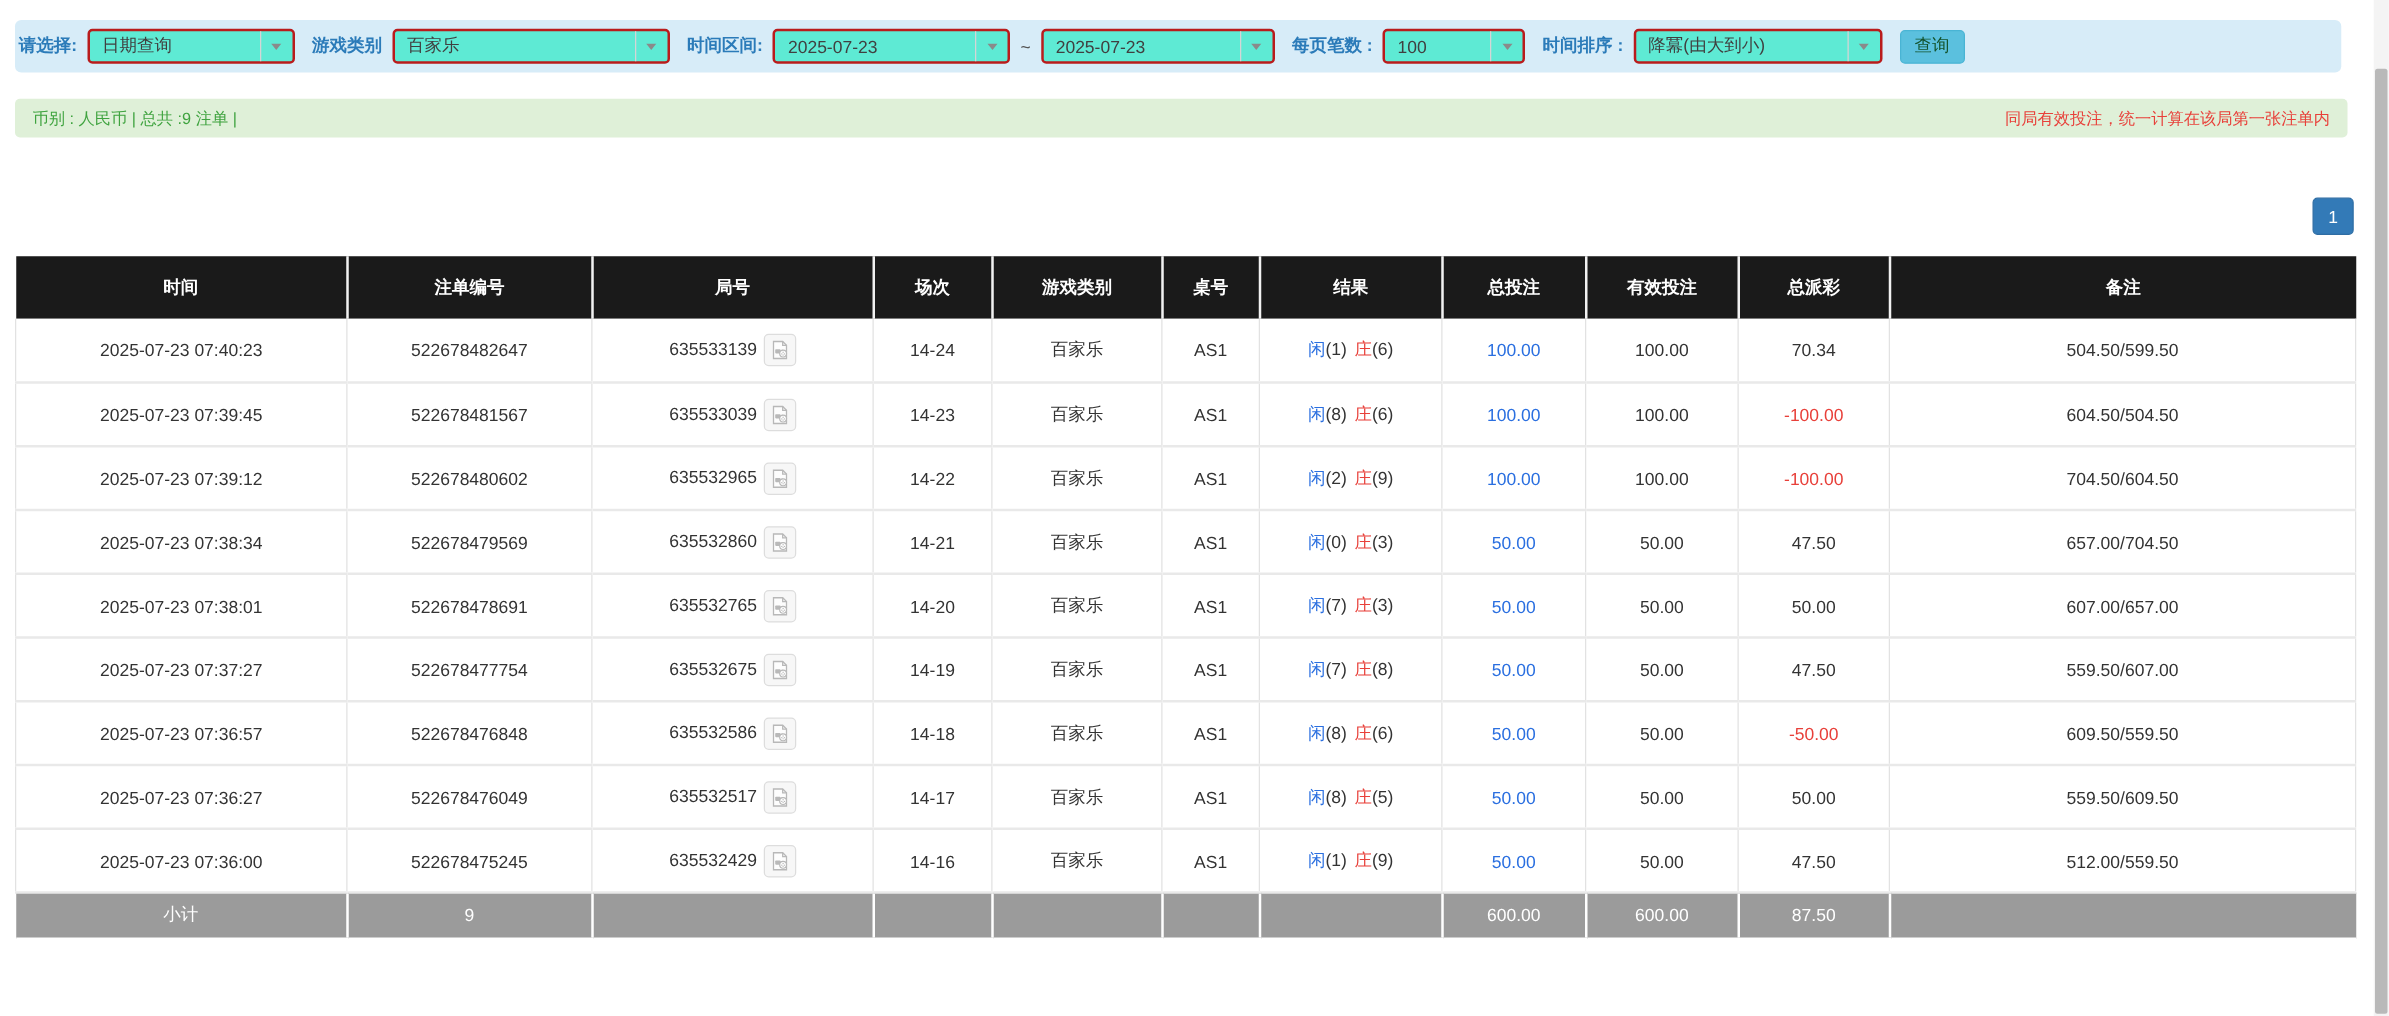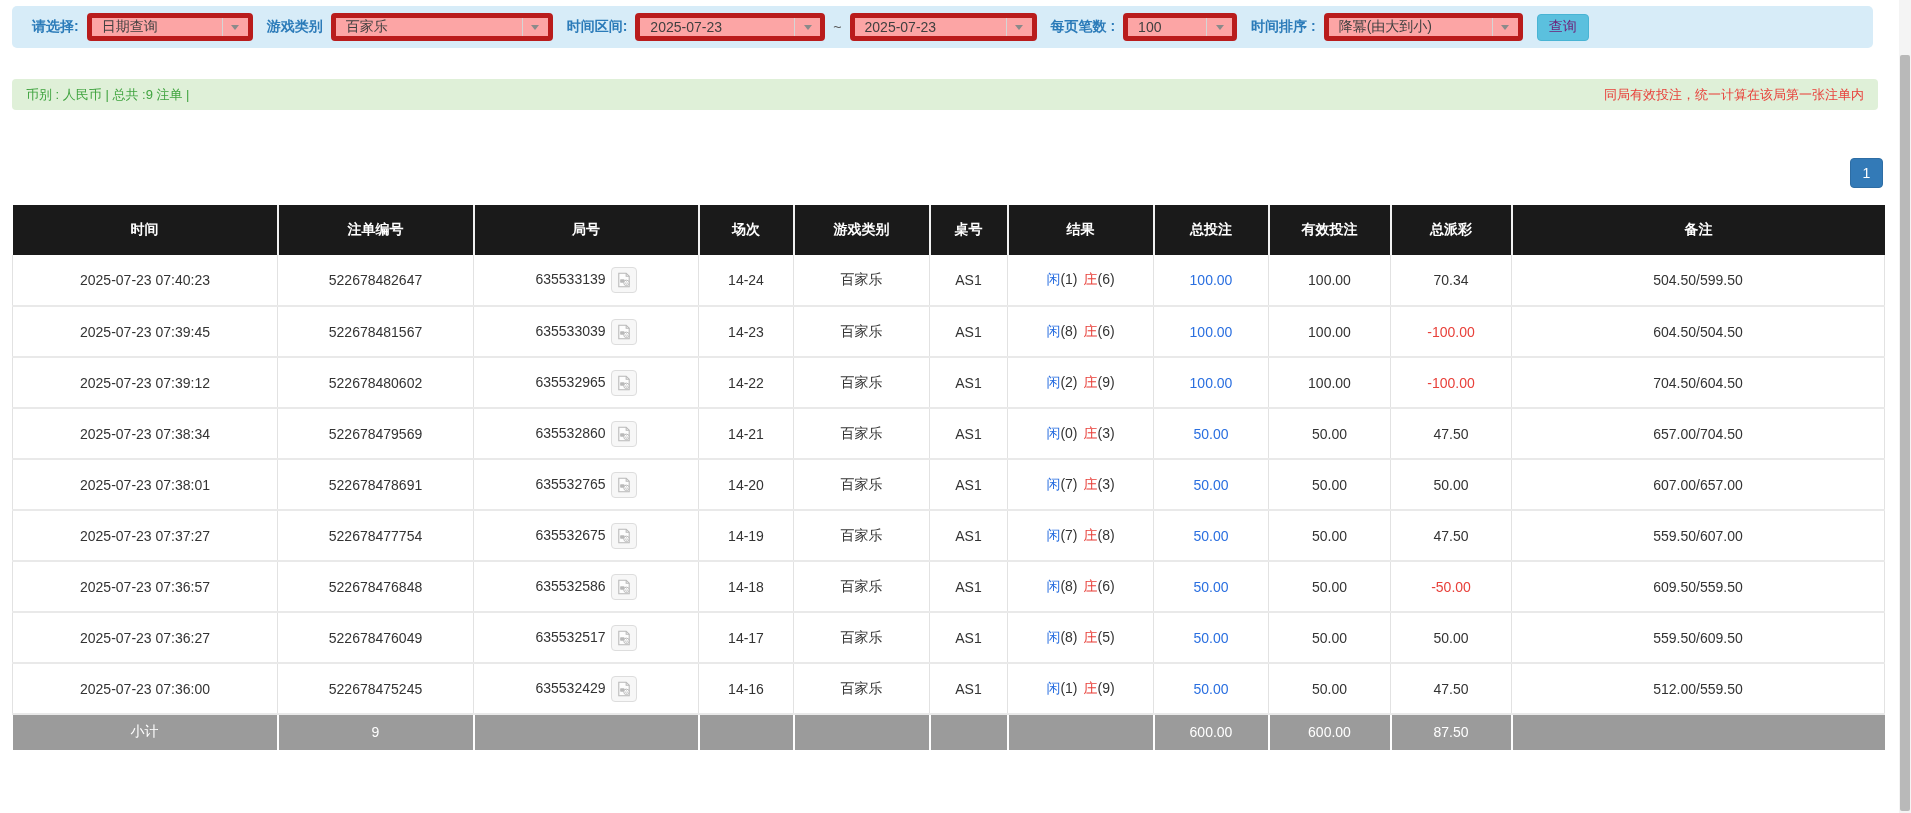--- a/index.html
+++ b/index.html
@@ -6,51 +6,51 @@
   html, body { width: 1911px; height: 813px; }
   body {
     font-family: "Liberation Sans", sans-serif;
     background: #ffffff;
     position: relative;
     overflow: hidden;
   }
 
   
   .filter-bar {
-    position: absolute; left: 12px; top: 6px;
+    position: absolute; left: 12px; top: 16px;
     width: 1861px; height: 42px;
     background: #d7ecf8; border-radius: 5px;
     display: flex; align-items: center;
-    padding-left: 20px;
+    padding-left: 3px;
   }
   .flabel {
     color: #2b7bb9; font-weight: bold; font-size: 14px;
     margin-right: 8px; white-space: nowrap;
   }
   .select {
-    background: #fca5a5; border: 5px solid #b91c1c; border-radius: 4px;
+    background: #5eead4; border: 2px solid #b91c1c; border-radius: 4px;
     height: 28px; display: flex; align-items: center;
     margin-right: 14px; cursor: pointer; flex: none;
   }
   .sel-text {
     flex: 1; padding-left: 10px; font-size: 14px; color: #404040;
     white-space: nowrap; overflow: hidden;
   }
   .sel-caret {
     width: 26px; height: 100%; border-left: 1px solid #d5d5d5;
     display: flex; align-items: center; justify-content: center; flex: none;
   }
   .sel-caret i {
     width: 0; height: 0; border-left: 4px solid transparent;
     border-right: 4px solid transparent; border-top: 5px solid #8a8a8a;
   }
   .tilde { color: #555; font-size: 14px; margin-right: 8px; }
   .search-btn {
     background: #5bc0de; border: 1px solid #49b4d4; border-radius: 4px;
-    color: #701a75; font-size: 14px; height: 27px; padding: 0 11px;
+    color: #14532d; font-size: 14px; height: 27px; padding: 0 11px;
     cursor: pointer; font-family: inherit;
   }
 
   
   .summary-bar {
     position: absolute; left: 12px; top: 79px;
     width: 1866px; height: 31px;
     background: #dff0d8; border-radius: 4px;
     display: flex; align-items: center; justify-content: space-between;
     padding: 0 14px; font-size: 13px;

